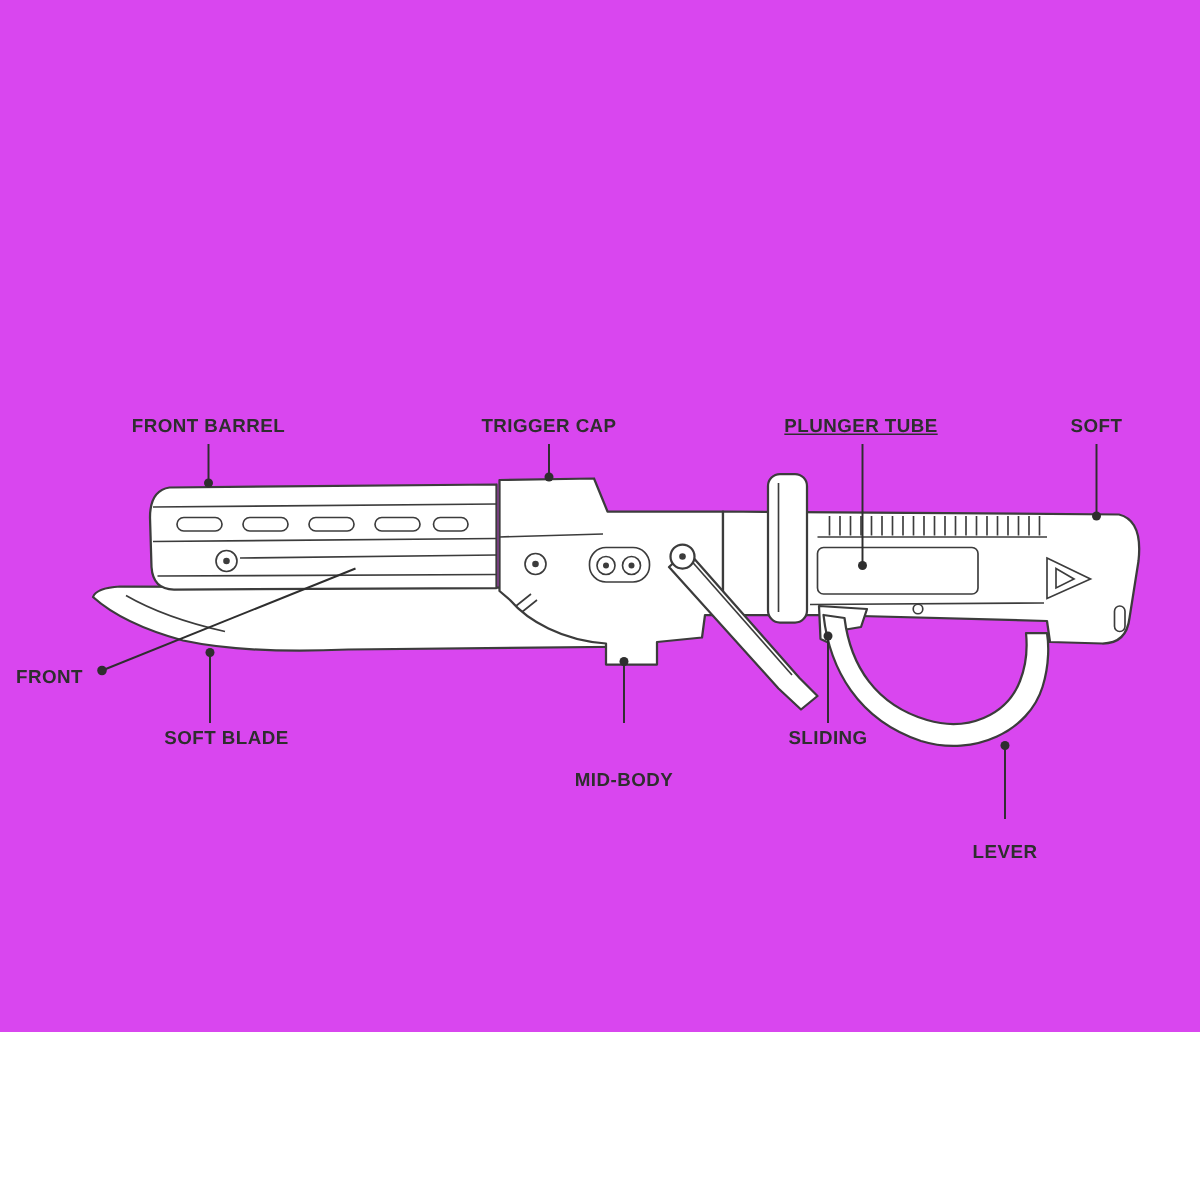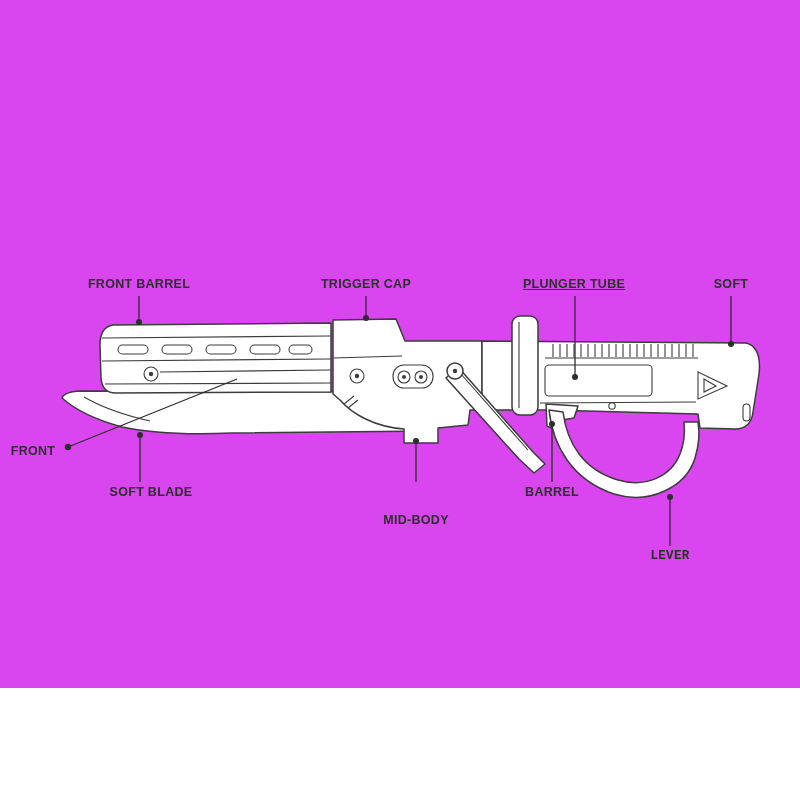--- a/index.html
+++ b/index.html
@@ -143,17 +143,17 @@
   <div class="part-label" style="left:574px;top:277px;text-decoration:underline;">PLUNGER TUBE</div>
 
   <div class="part-label" style="left:731px;top:277px;">SOFT</div>
 
   <div class="part-label" style="left:33px;top:444px;">FRONT</div>
 
   <div class="part-label" style="left:141px;top:485px;margin-left:10px;">SOFT BLADE</div>
 
   <div class="part-label" style="left:416px;top:513px;">MID-BODY</div>
 
-  <div class="part-label" style="left:552px;top:485px;">BARREL</div>
+  <div class="part-label" style="left:552px;top:485px;">SLIDING</div>
 
-  <div class="part-label" style="left:670px;top:549px;font-family:Liberation Mono, monospace;">LEVER</div>
+  <div class="part-label" style="left:670px;top:561px;">LEVER</div>
 
 </div>
 
 </body></html>

